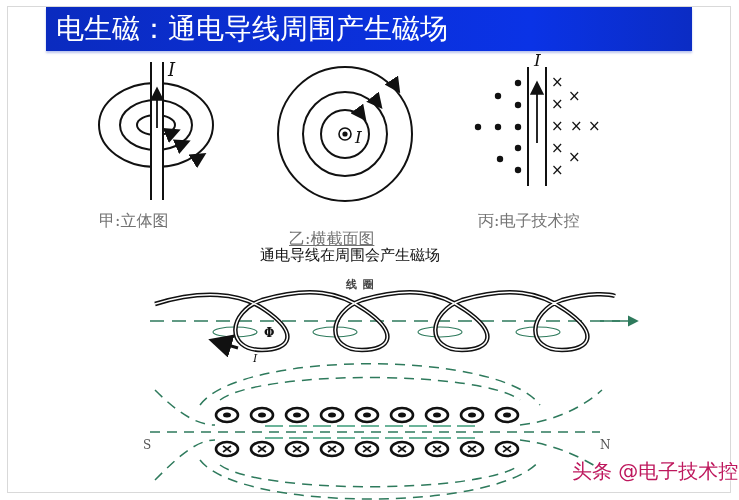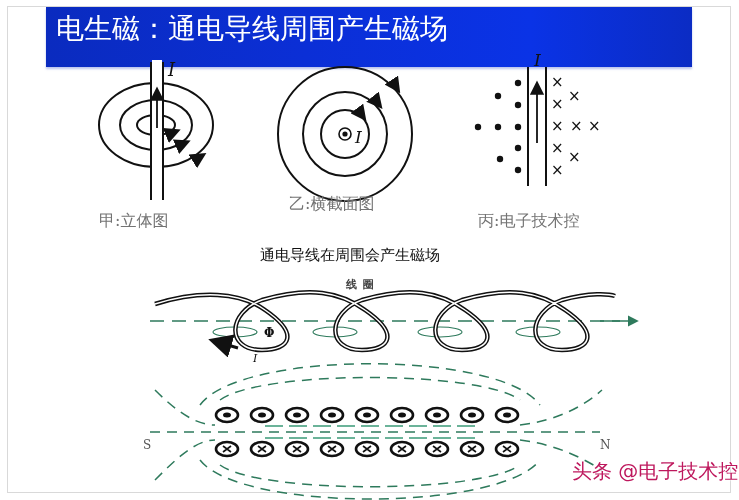--- a/index.html
+++ b/index.html
@@ -1,20 +1,20 @@
 <!DOCTYPE html>
 <html><head>
 <meta charset="utf-8">
 <style>
   html, body { margin: 0; padding: 0; background: #ffffff; }
   body { width: 739px; height: 500px; position: relative; overflow: hidden;
          font-family: "DejaVu Sans", "Liberation Sans", sans-serif; }
   .frame { position: absolute; left: 7px; top: 6px; width: 724px; height: 487px;
            border: 1px solid #d9d9d9; box-sizing: border-box; background: #fff; }
-  .header { position: absolute; left: 46px; top: 7px; width: 646px; height: 60px;
+  .header { position: absolute; left: 46px; top: 7px; width: 646px; height: 44px;
             background: linear-gradient(90deg, #0a2bbf 0%, #0b2fd6 40%, #0a33e6 75%, #0b2cc4 100%);
             box-shadow: 0 2px 2px rgba(120,140,220,0.5); }
   .header-title { position: absolute; left: 10px; top: 5px; color: #ffffff; font-size: 28px;
                   letter-spacing: 0px; line-height: 34px; white-space: nowrap; }
   .caption { position: absolute; font-family: "DejaVu Serif", "Liberation Serif", serif;
              font-size: 16px; color: #737373; white-space: nowrap; }
   .subtitle { position: absolute; left: 248px; top: 246px; font-size: 15px; color: #111; white-space: nowrap; margin-left: 12px; }
   .coil-label { position: absolute; left: 346px; top: 277px; font-size: 11px; color: #444;
                 font-weight: bold; letter-spacing: 1px; white-space: nowrap; }
   .pole { position: absolute; font-family: "DejaVu Serif", serif; font-size: 12px; color: #555; }
@@ -176,21 +176,21 @@
       <path d="M328,446 l8,6 M336,446 l-8,6"></path>
     <path d="M363,446 l8,6 M371,446 l-8,6"></path>
       <path d="M398,446 l8,6 M406,446 l-8,6"></path>
     <path d="M433,446 l8,6 M441,446 l-8,6"></path>
       <path d="M468,446 l8,6 M476,446 l-8,6"></path>
     <path d="M503,446 l8,6 M511,446 l-8,6"></path>
   </g>
 </svg>
 
 <div class="caption" style="left:99px; top:211px;">甲:立体图</div>
-<div class="caption" style="left:289px; top:194px;">乙:横截面图</div>
+<div class="caption" style="left:289px; top:229px;text-decoration:underline;">乙:横截面图</div>
 <div class="caption" style="left:478px; top:211px;">丙:电子技术控</div>
 
 <div class="subtitle">通电导线在周围会产生磁场</div>
 <div class="coil-label">线 圈</div>
 
 <div class="pole" style="left:143px; top:438px;">S</div>
 <div class="pole" style="left:600px; top:438px;">N</div>
 
 <div class="watermark">头条 @电子技术控</div>
 

